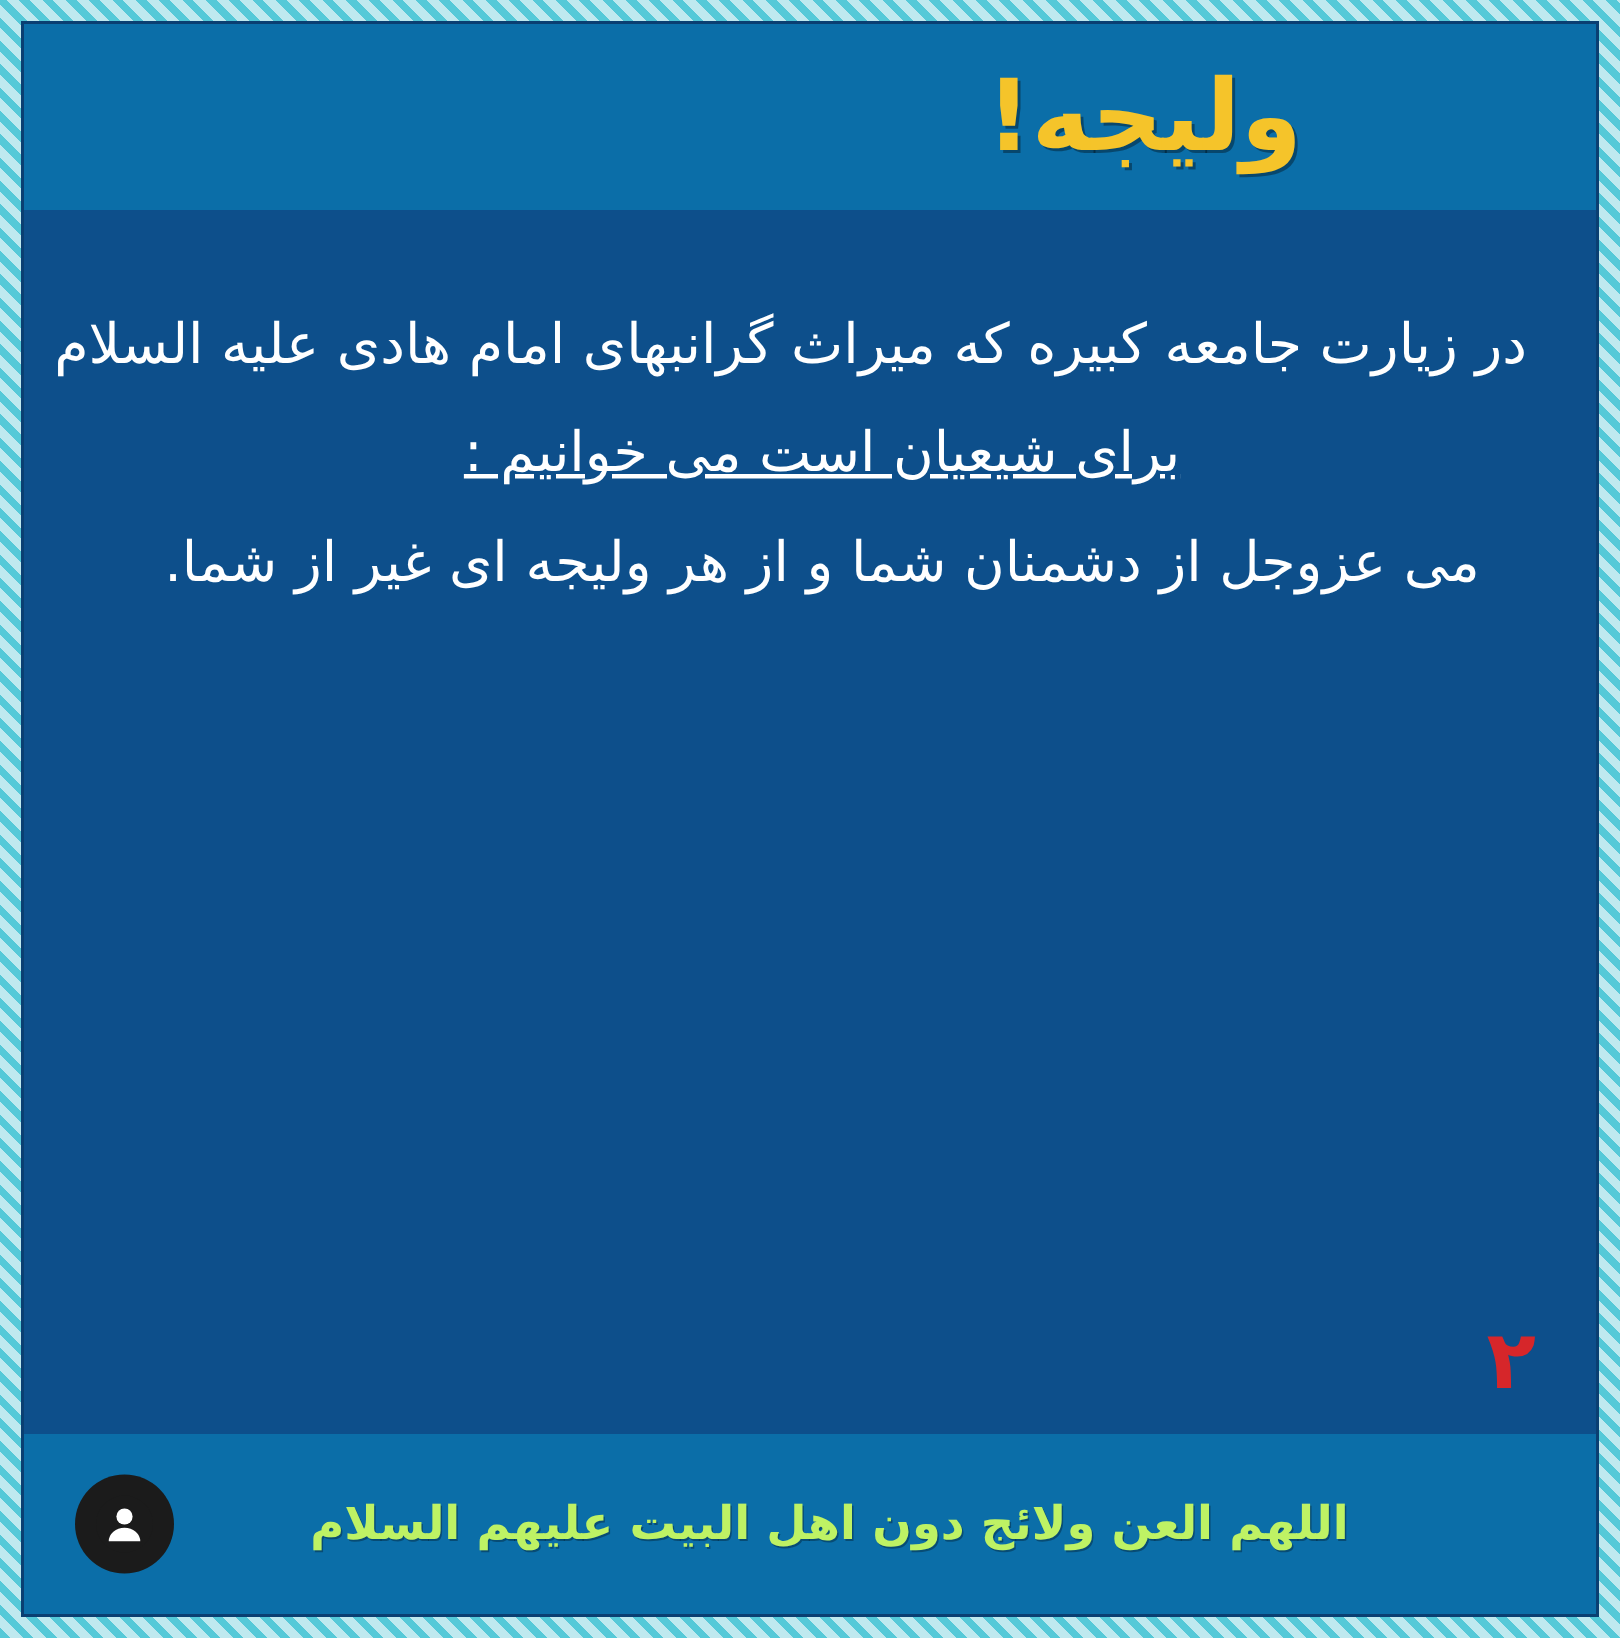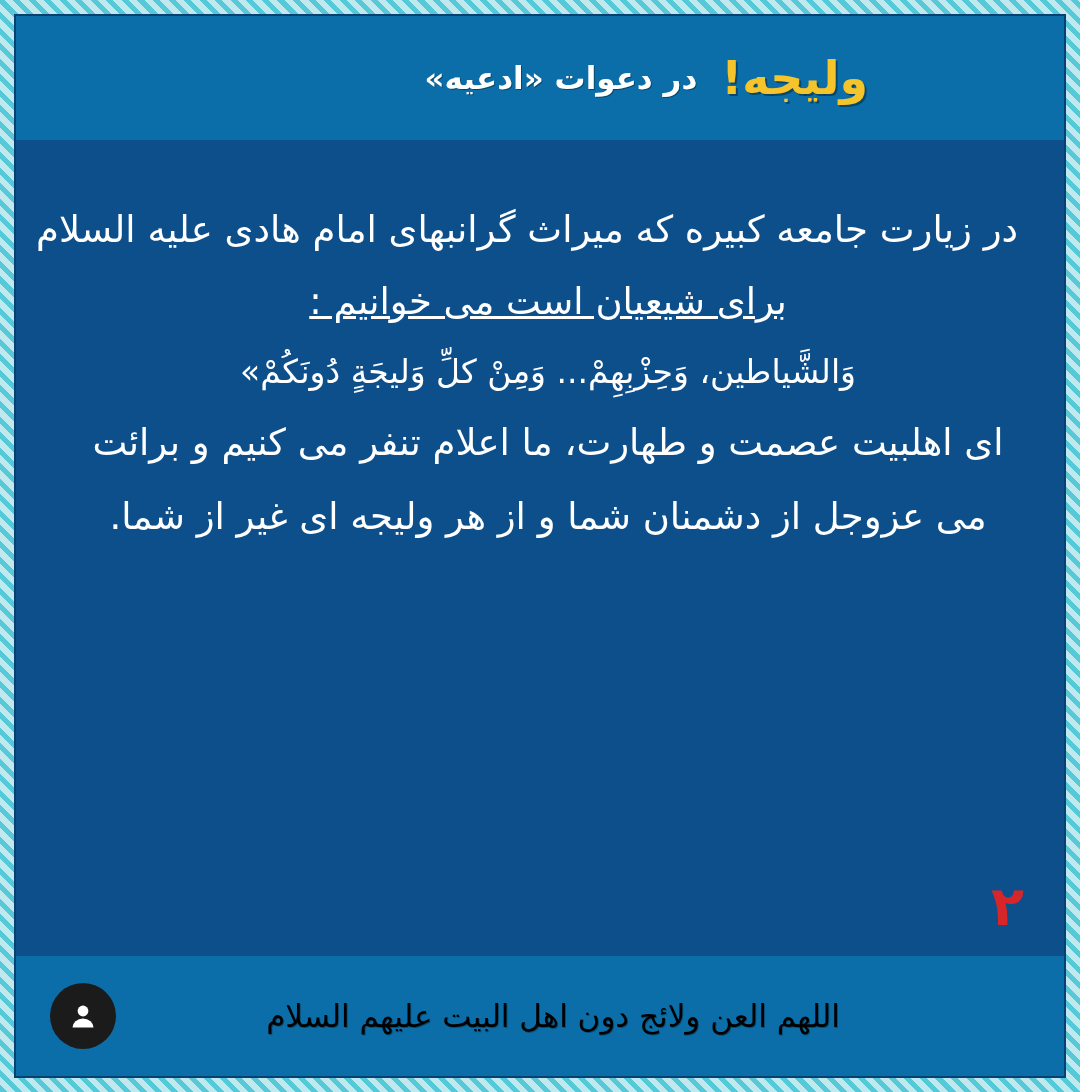--- a/index.html
+++ b/index.html
@@ -60,21 +60,21 @@
     display: flex;
     align-items: center;
     justify-content: flex-start;
     width: 100%;
     direction: rtl;
     gap: 24px;
     padding-right: 170px;
   }
   #header-title {
     color: #f5c42a;
-    font-size: 46px;
+    font-size: 66px;
     font-weight: bold;
     line-height: 1;
     letter-spacing: -1px;
     text-shadow: 2px 2px 0 rgba(0,0,0,0.35);
     white-space: nowrap;
     text-align: center;
   }
   #header-sub {
     color: #ffffff;
     font-size: 31px;
@@ -138,23 +138,23 @@
     background: #0b6ea8;
     display: flex;
     align-items: center;
     box-sizing: border-box;
     padding: 0 34px;
     direction: rtl;
   }
   #footer-text {
     flex: 1 1 auto;
     text-align: center;
-    color: #000000;
+    color: #bef264;
     font-size: 31px;
-    font-weight: normal;
+    font-weight: bold;
     white-space: nowrap;
     text-shadow: 1px 1px 0 rgba(0,0,0,0.3);
     padding-right: 40px;
   }
   #avatar {
     flex: 0 0 auto;
     width: 66px;
     height: 66px;
     border-radius: 50%;
     background: #1b1b1b;
@@ -168,32 +168,29 @@
 </style>
 </head>
 <body>
 
 <div id="poster">
   <div id="inner">
 
     <div id="header">
       <div id="header-inner">
         <div id="header-title">ولیجه!</div>
-        <div id="header-sub">در دعوات «ادعیه»</div>
       </div>
     </div>
 
     <div id="body">
 
       <div class="line fa-line l1">در زیارت جامعه کبیره که میراث گرانبهای امام هادی علیه السلام</div>
       <div class="line fa-line l2">برای شیعیان است می خوانیم :</div>
 
-      <div class="line ar-line">وَالشَّياطين، وَحِزْبِهِمْ... وَمِنْ كلِّ وَلیجَةٍ دُونَكُمْ»</div>
-
-      <div class="line fa-line2">ای اهلبیت عصمت و طهارت، ما اعلام تنفر می کنیم و برائت</div>
+
       <div class="line fa-line2">می عزوجل از دشمنان شما و از هر ولیجه ای غیر از شما.</div>
 
       <div id="page-number">۲</div>
     </div>
 
     <div id="footer">
       <div id="footer-text">اللهم العن ولائج دون اهل البیت علیهم السلام</div>
       <div id="avatar">
         <svg width="40" height="40" viewBox="0 0 40 40" aria-hidden="true">
           <circle cx="20" cy="20" r="19" fill="#1b1b1b"></circle>

